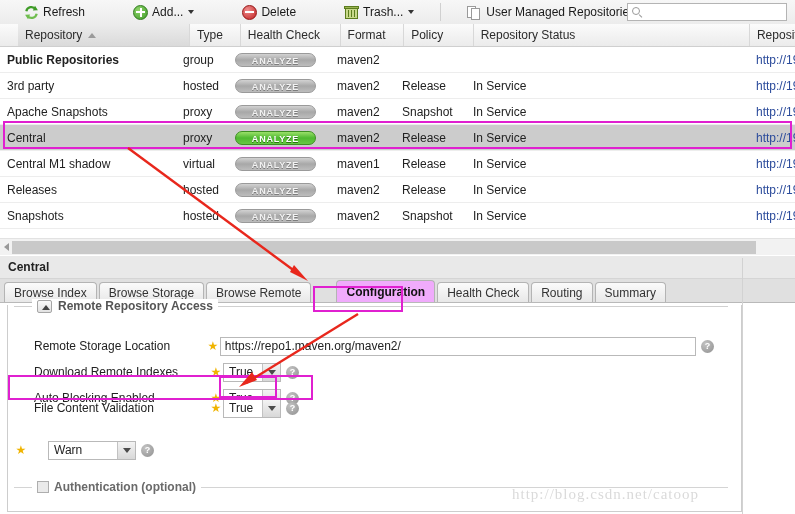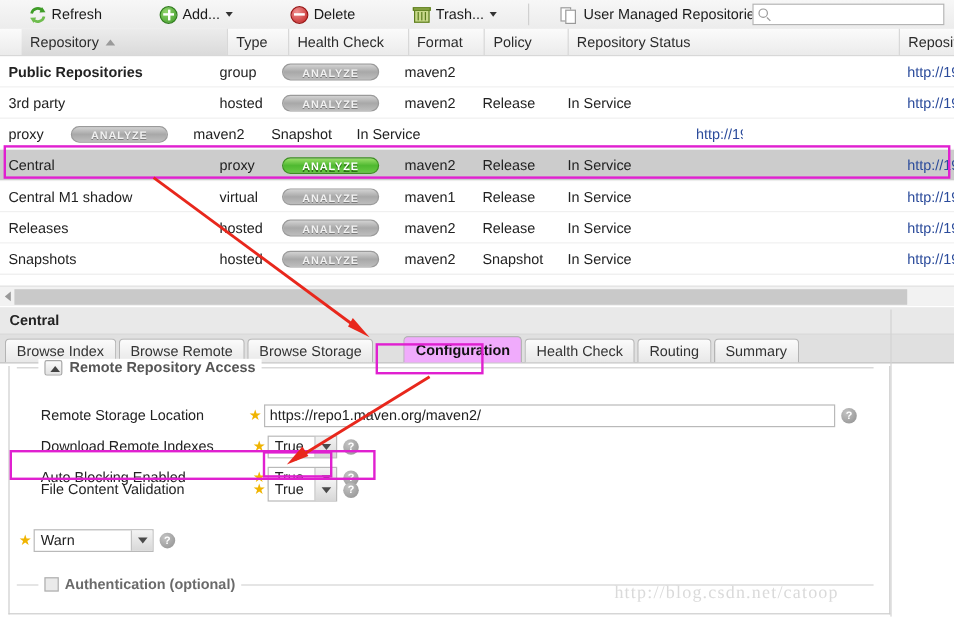--- a/index.html
+++ b/index.html
@@ -335,20 +335,21 @@
         <div class="gc" style="width: 52px;">hosted</div>
         <div class="gc" style="width: 102px;">
           <span class="analyze grey">ANALYZE</span>
         </div>
         <div class="gc" style="width: 65px;">maven2</div>
         <div class="gc" style="width: 71px;">Release</div>
         <div class="gc" style="width: 283px;">In Service</div>
         <div class="gc url" style="width: 46px;">http://19</div>
       </div>
       <div class="grow">
+        <div class="gc" style="width: 176px;">Apache Snapshots</div>
         <div class="gc" style="width: 52px;">proxy</div>
         <div class="gc" style="width: 102px;">
           <span class="analyze grey">ANALYZE</span>
         </div>
         <div class="gc" style="width: 65px;">maven2</div>
         <div class="gc" style="width: 71px;">Snapshot</div>
         <div class="gc" style="width: 283px;">In Service</div>
         <div class="gc url" style="width: 46px;">http://19</div>
       </div>
       <div class="grow sel">
@@ -401,22 +402,22 @@
 <div class="hscroll">
   <span class="arrow-l"></span>
   <span class="thumb"></span>
 </div>
 
 <div class="detail">
   <div class="detail-title">Central</div>
 
   <div class="tabs" id="tabs">
       <div class="tab">Browse Index</div>
+      <div class="tab">Browse Storage</div>
       <div class="tab">Browse Remote</div>
-      <div class="tab">Browse Storage</div>
       <div class="tab active">Configuration</div>
       <div class="tab">Health Check</div>
       <div class="tab">Routing</div>
       <div class="tab">Summary</div>
     </div>
 
   <div class="form-area">
     <div class="panel-border"></div>
 
     <div class="fieldset">
@@ -461,21 +462,21 @@
             <div class="fselect" style="width: 58px;">
               <span class="val">True</span>
               <span class="btn">
                 <i></i>
               </span>
             </div>
             <span class="help">?</span>
           </div>
           <div class="frow" style="top: 130px; width: 700px;">
             <span class="star">★</span>
-            <div class="fselect" style="width: 100px;">
+            <div class="fselect" style="width: 88px; margin-left: 20px;">
               <span class="val">Warn</span>
               <span class="btn">
                 <i></i>
               </span>
             </div>
             <span class="help">?</span>
           </div>
         </div>
     </div>
 

